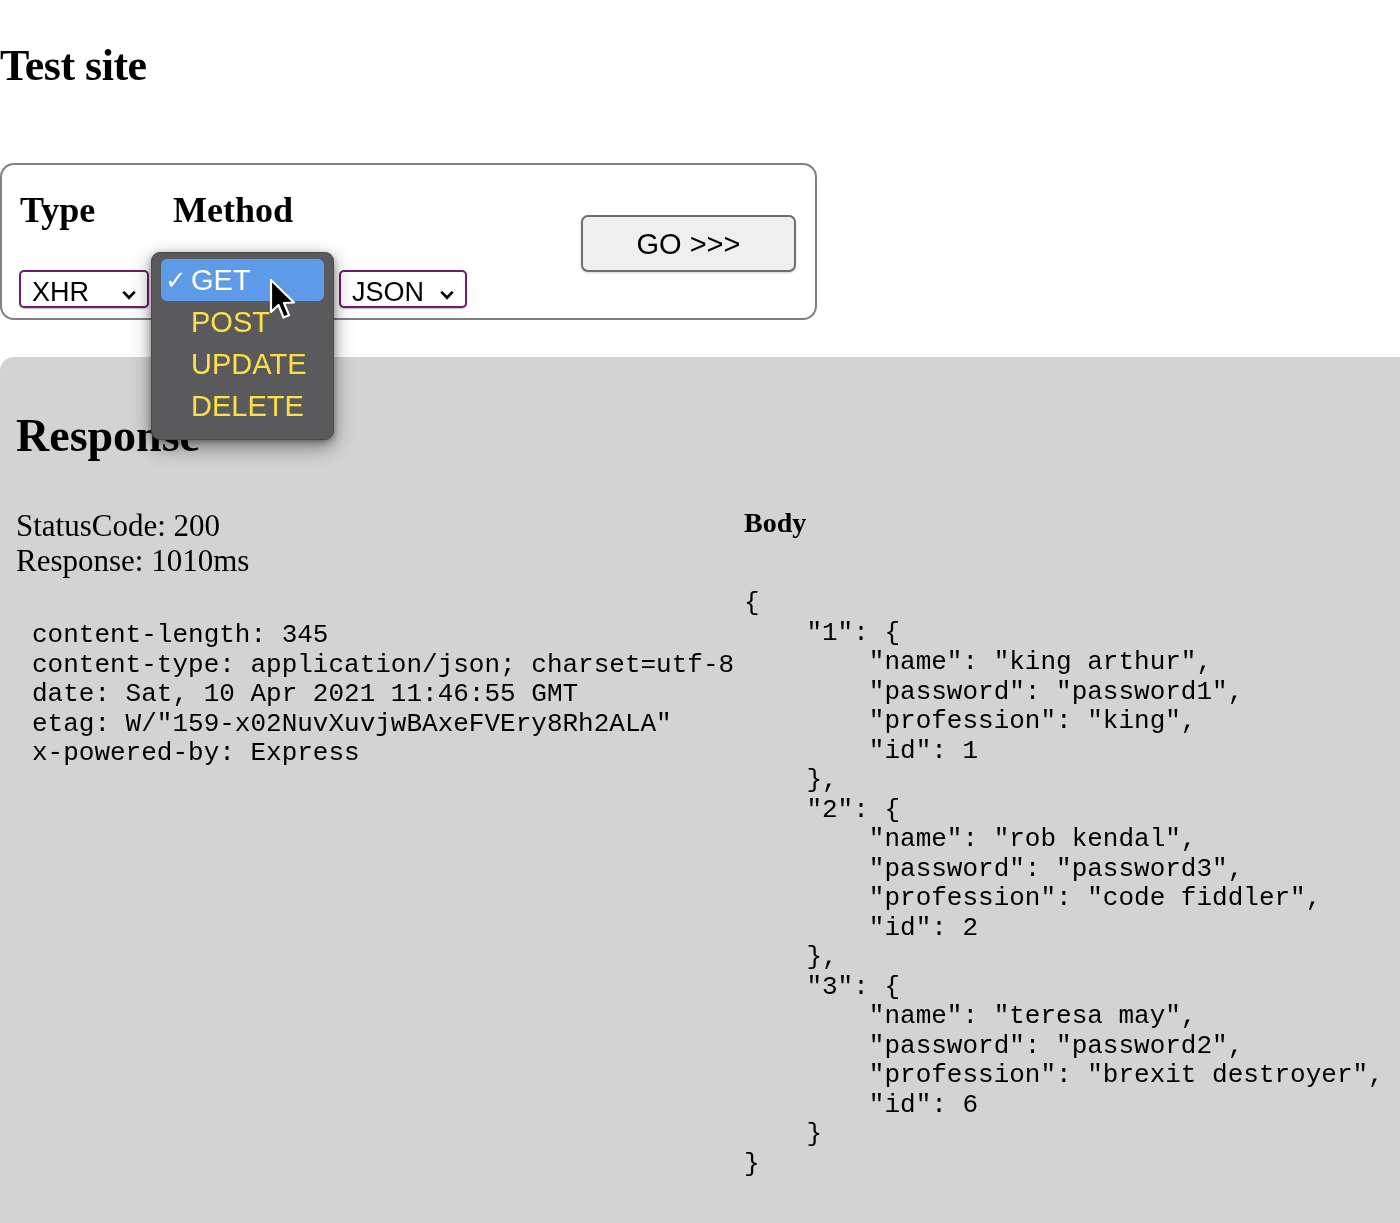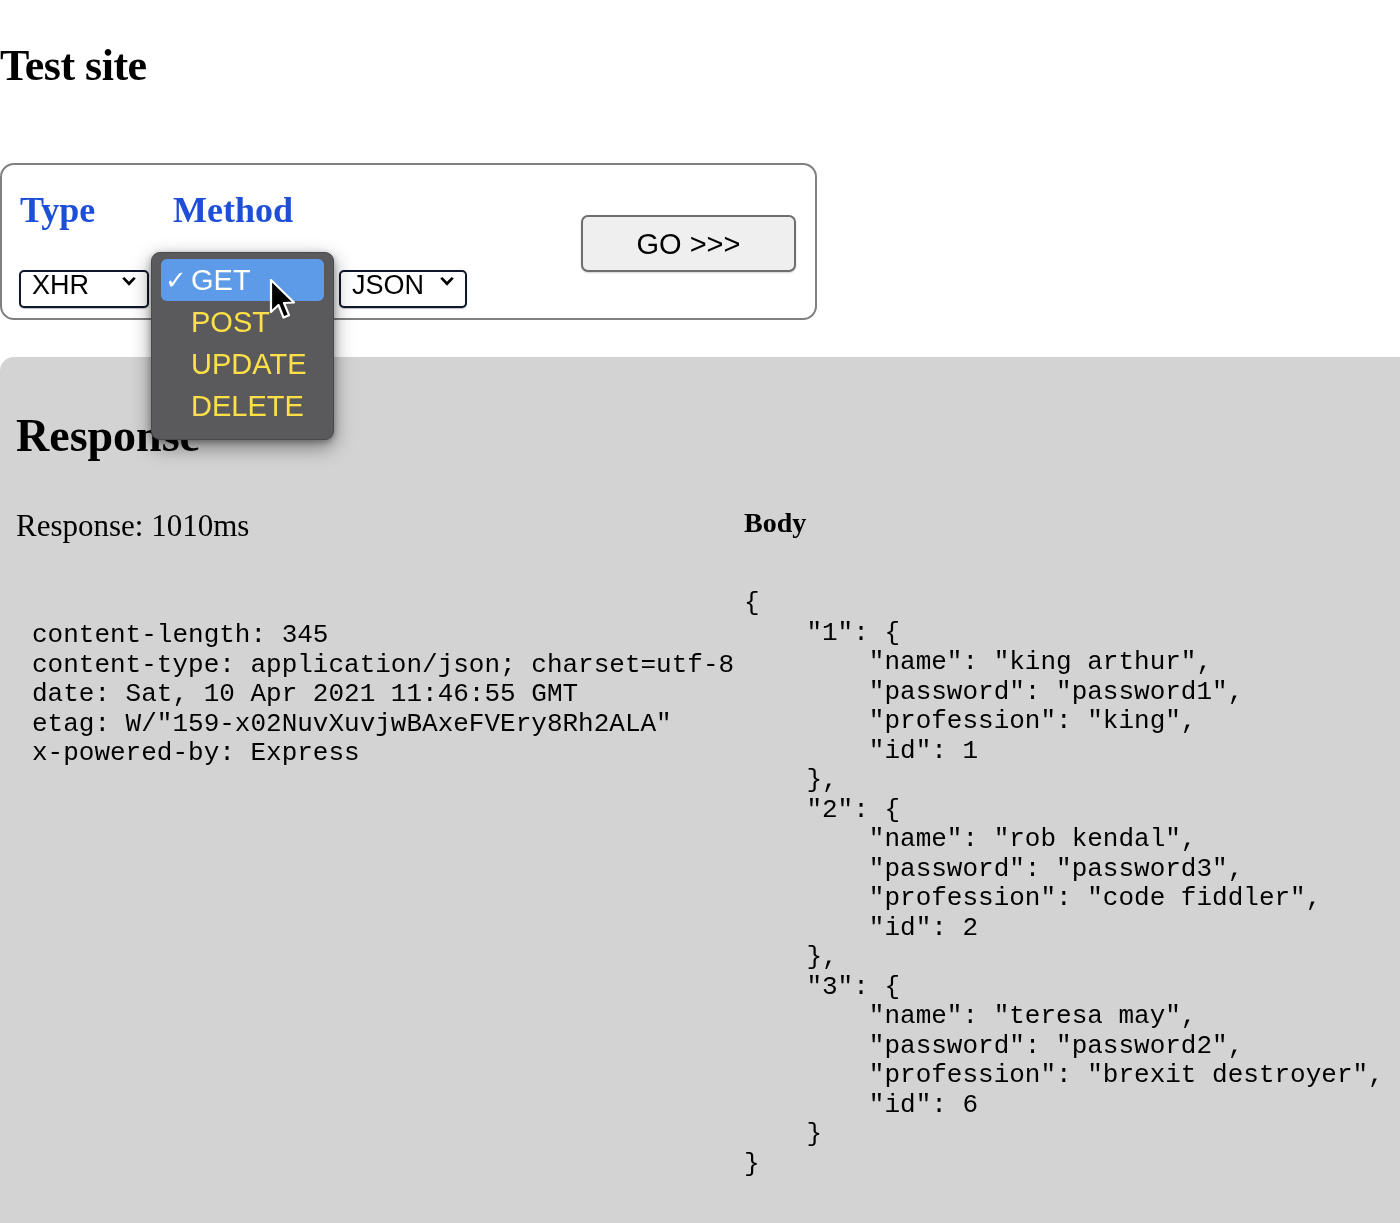--- a/index.html
+++ b/index.html
@@ -47,35 +47,35 @@
     top: 0;
     width: 100%;
     height: 100%;
   }
   .ctl-label {
     position: absolute;
     font-family: "Liberation Serif", "DejaVu Serif", serif;
     font-weight: bold;
     font-size: 36px;
     line-height: 1;
-    color: #1d4ed8;
+    color: #000000;
     white-space: nowrap;
   }
   #label-type   { left: 18px;  top: 27px; }
   #label-method { left: 171px; top: 27px; }
   #label-rtype  { left: 335px; top: 27px; }
 
   
   .ui-select {
     position: absolute;
     display: flex;
-    align-items: flex-start;
+    align-items: flex-end;
     justify-content: space-between;
     background: #ffffff;
-    border: 2px solid #0f172a;
+    border: 2px solid #701a75;
     border-radius: 5px;
     box-shadow: 0 1px 1px rgba(0,0,0,0.25);
     font-family: "Liberation Sans", "DejaVu Sans", sans-serif;
     font-size: 27px;
     color: #000000;
     padding: 0 8px 0 11px;
     cursor: default;
     user-select: none;
   }
   #select-type {
@@ -269,20 +269,21 @@
 
 </section>
 
 <button id="go-button">GO &gt;&gt;&gt;</button>
 
 <section id="response-panel">
 
   <h2 id="response-heading">Response</h2>
 
   <div id="status-block">
+    <div>StatusCode: 200</div>
     <div>Response: 1010ms</div>
   </div>
 
   <pre id="headers-block">content-length: 345
 content-type: application/json; charset=utf-8
 date: Sat, 10 Apr 2021 11:46:55 GMT
 etag: W/"159-x02NuvXuvjwBAxeFVEry8Rh2ALA"
 x-powered-by: Express</pre>
 
   <h3 id="body-heading">Body</h3>

